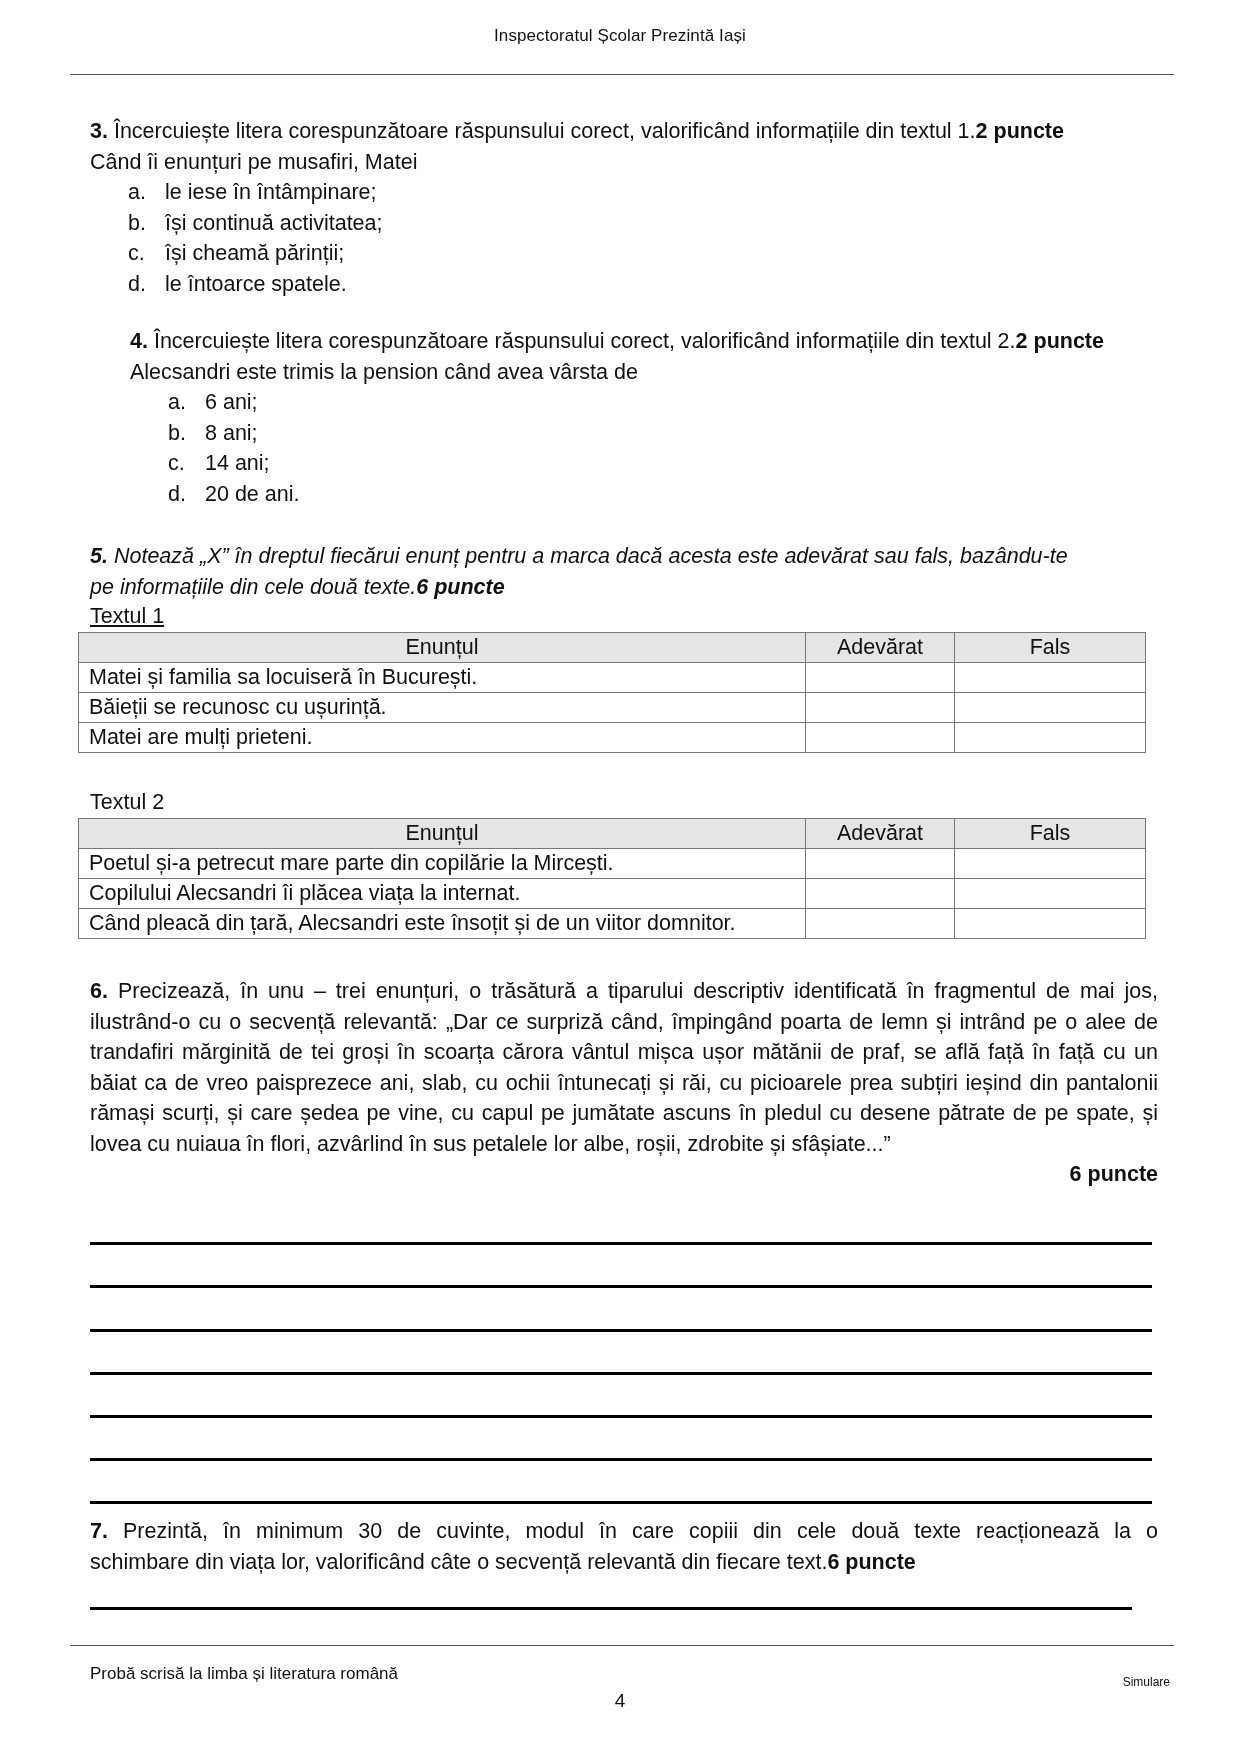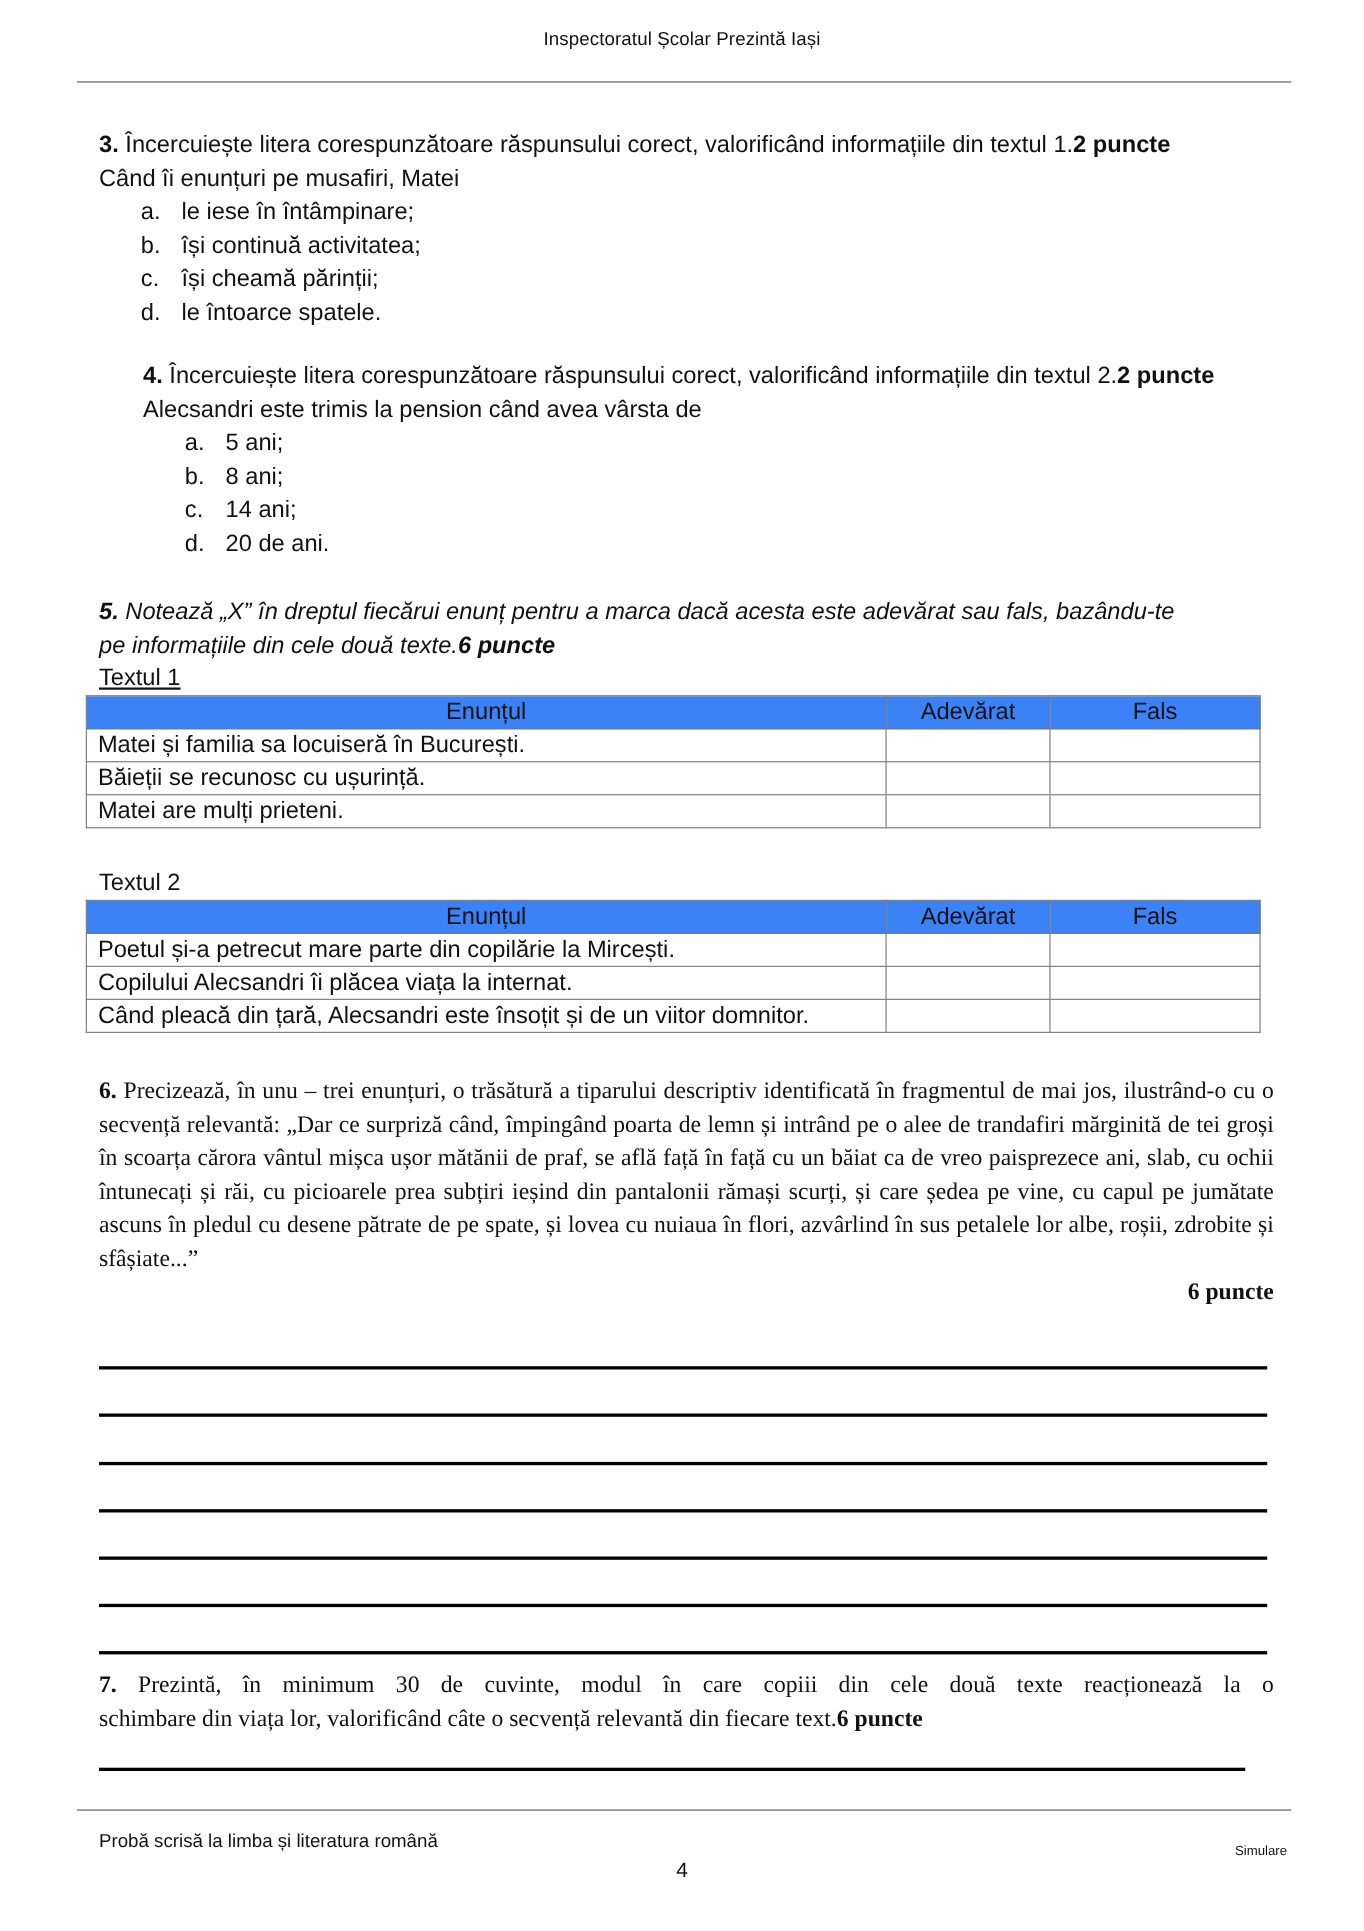--- a/index.html
+++ b/index.html
@@ -8,26 +8,26 @@
   .hdr-title { position: absolute; top: 26px; left: 0; width: 1240px; text-align: center;
                font-size: 17px; letter-spacing: 0.1px; }
   .hdr-rule { position: absolute; top: 74px; left: 70px; width: 1104px; height: 0;
               border-top: 1.5px solid #555; }
   .q { position: absolute; left: 90px; width: 1068px; font-size: 21.5px; line-height: 30.5px; }
   .q b { font-weight: bold; }
   .row-flex { display: flex; justify-content: flex-start; }
   .opts { list-style: none; margin: 0; padding: 0 0 0 38px; }
   .opts li { display: flex; }
   .opts .lt { width: 37px; }
-  .justify { text-align: justify; font-family: Liberation Serif, serif; }
+  .justify { text-align: justify; }
   .label { position: absolute; left: 90px; font-size: 21.5px; }
   table.tf { position: absolute; left: 78px; width: 1068px; border-collapse: collapse;
              font-size: 21.5px; }
   table.tf th, table.tf td { border: 1.5px solid #777; height: 29px; padding: 0 10px; }
-  table.tf th { background: #3b82f6; font-weight: normal; text-align: center; }
+  table.tf th { background: #e5e5e5; font-weight: normal; text-align: center; }
   table.tf td { text-align: left; }
   table.tf .c1 { width: 706px; }
   table.tf .c2 { width: 128px; }
   .wline { position: absolute; left: 90px; width: 1062px; height: 0; border-top: 3px solid #000; }
   .ftr-rule { position: absolute; top: 1645px; left: 70px; width: 1104px; border-top: 1.5px solid #555; }
   .ftr-left { position: absolute; top: 1664px; left: 90px; font-size: 17px; }
   .ftr-right { position: absolute; top: 1675px; right: 70px; font-size: 12px; }
   .ftr-page { position: absolute; top: 1690px; left: 0; width: 1240px; text-align: center; font-size: 19px; }
 </style>
 </head>
@@ -66,21 +66,21 @@
 
 <div class="q" style="top:326px;margin-left:40px;">
   <div class="row-flex">
     <span><b>4.</b> <span>Încercuiește litera corespunzătoare răspunsului corect, valorificând informațiile din textul 2.</span></span>
     <b>2 puncte</b>
   </div>
   <div>Alecsandri este trimis la pension când avea vârsta de</div>
   <ul class="opts">
     <li>
         <span class="lt">a.</span>
-        <span>5 ani;</span>
+        <span>6 ani;</span>
       </li>
     <li>
         <span class="lt">b.</span>
         <span>8 ani;</span>
       </li>
     <li>
         <span class="lt">c.</span>
         <span>14 ani;</span>
       </li>
     <li>

